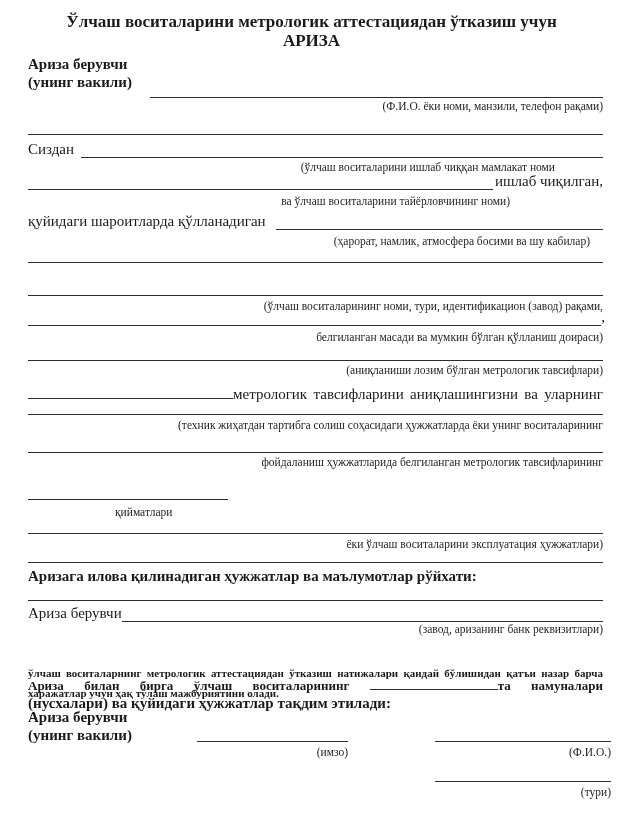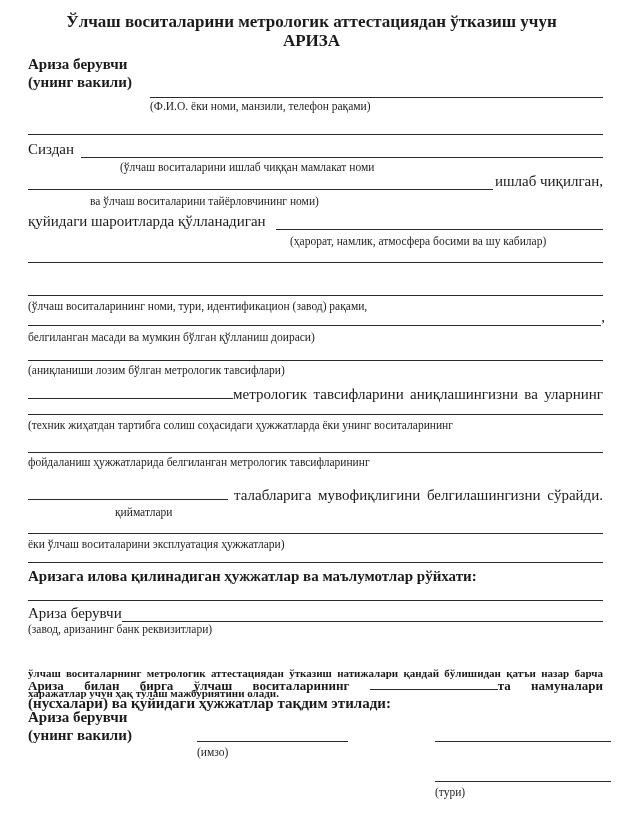--- a/index.html
+++ b/index.html
@@ -9,21 +9,21 @@
     background:#ffffff;
     font-family:"Liberation Serif","DejaVu Serif",serif;
     color:#1a1a1a;
     overflow:hidden;
   }
   .abs{position:absolute;}
   .b{font-weight:bold;}
   .title{width:623px;left:0;text-align:center;font-weight:bold;font-size:17px;}
   .body-text{font-size:15px;line-height:17px;}
   .cap{font-size:11.5px;line-height:13px;color:#1f1f1f;}
-  .center{text-align:left;}
+  .center{text-align:right;}
   .hl{left:28px;width:575px;border-top:1px solid #2b2b2b;height:0;}
   .flexrow{display:flex;align-items:flex-end;}
   .ul-grow{flex:1;border-bottom:1px solid #2b2b2b;height:15px;}
   .iul{display:inline-block;border-bottom:1px solid #2b2b2b;height:13px;vertical-align:baseline;}
   .jrow{text-align:justify;text-align-last:justify;}
   .sigline{border-bottom:1px solid #2b2b2b;height:12px;}
 </style>
 </head>
 <body>
 
@@ -74,21 +74,21 @@
     <span class="iul" style="width:205px;"></span><span>метрологик тавсифларини аниқлашингизни ва уларнинг</span>
   </div>
 
   <div class="abs hl" style="top:414px;"></div>
   <div class="abs cap center" style="top:419px;left:28px;width:575px;">(техник жиҳатдан тартибга солиш соҳасидаги ҳужжатларда ёки унинг воситаларининг</div>
 
   <div class="abs hl" style="top:452px;"></div>
   <div class="abs cap center" style="top:456px;left:28px;width:575px;">фойдаланиш ҳужжатларида белгиланган метрологик тавсифларининг</div>
 
   <div class="abs body-text jrow" style="top:486px;left:28px;width:575px;height:17px;">
-    <span class="iul" style="width:200px;margin-right:6px;"></span><span>талабларига мувофиқлигини белгилашингизни сўрайди.</span>
+    <span class="iul" style="width:200px;margin-right:6px;"></span>
   </div>
   <div class="abs cap" style="top:506px;left:115px;">қийматлари</div>
 
   <div class="abs hl" style="top:533px;"></div>
   <div class="abs cap center" style="top:538px;left:28px;width:575px;">ёки ўлчаш воситаларини эксплуатация ҳужжатлари)</div>
 
   <div class="abs hl" style="top:562px;"></div>
   <div class="abs body-text b" style="top:568px;left:28px;width:575px;">Аризага илова қилинадиган ҳужжатлар ва маълумотлар рўйхати:</div>
 
   <div class="abs hl" style="top:600px;"></div>
@@ -107,17 +107,18 @@
   </div>
   <div class="abs b body-text" style="top:695px;left:28px;width:575px;">(нусхалари) ва қуйидаги ҳужжатлар тақдим этилади:</div>
 
   <div class="abs body-text b" style="top:709px;left:28px;">Ариза берувчи</div>
   <div class="abs body-text b" style="top:727px;left:28px;">(унинг вакили)</div>
 
   <div class="abs sigline" style="top:729px;left:197px;width:151px;"></div>
   <div class="abs cap center" style="top:746px;left:197px;width:151px;">(имзо)</div>
 
   <div class="abs sigline" style="top:729px;left:435px;width:176px;"></div>
+  <div class="abs cap center" style="top:746px;left:435px;width:176px;">(Ф.И.О.)</div>
 
   <div class="abs sigline" style="top:769px;left:435px;width:176px;"></div>
   <div class="abs cap center" style="top:786px;left:435px;width:176px;">(тури)</div>
 
 </div>
 
 </body></html>

